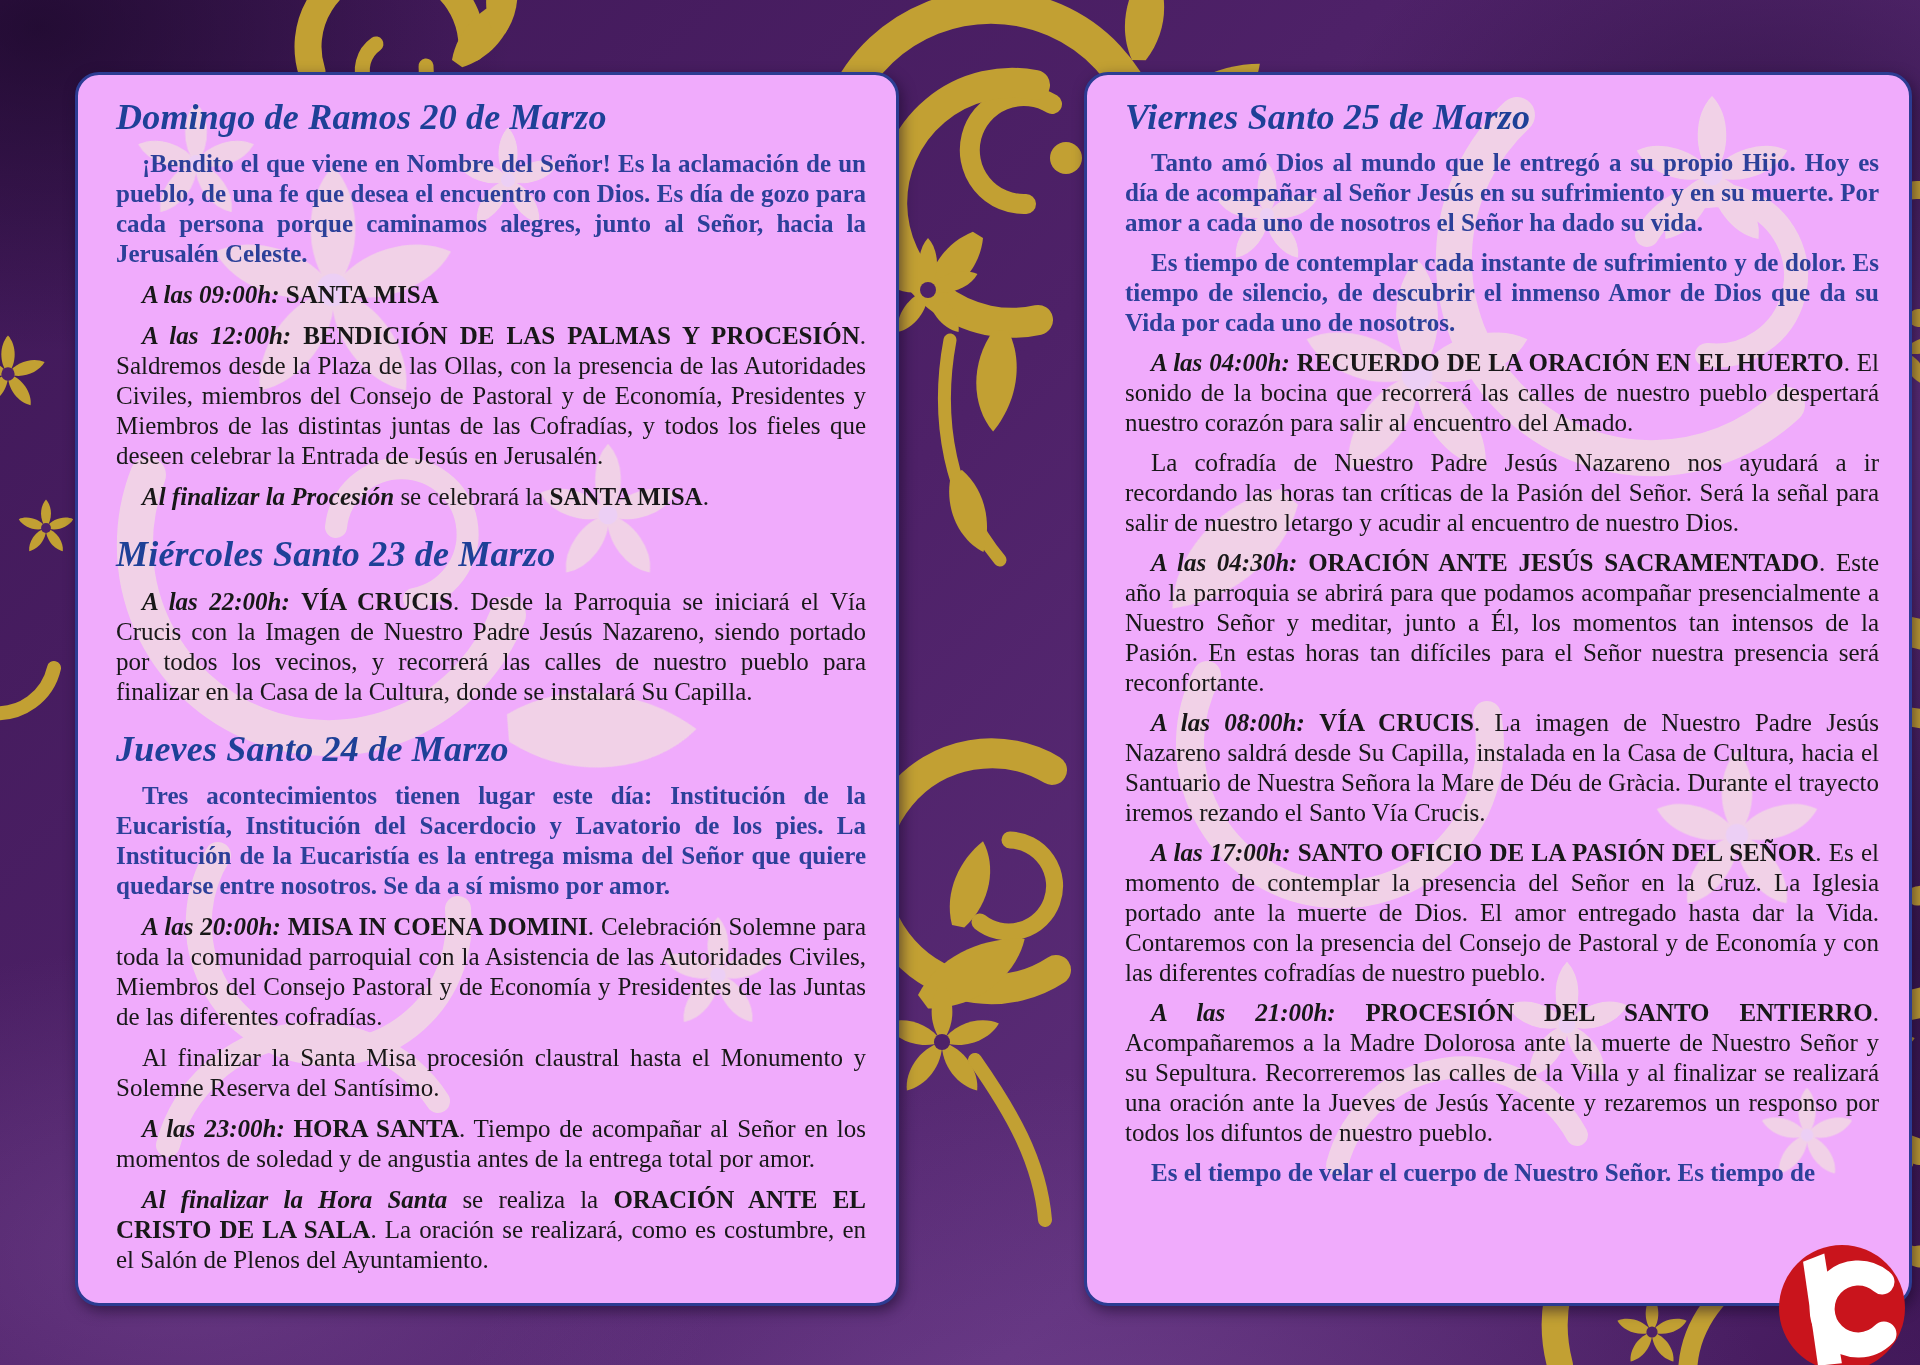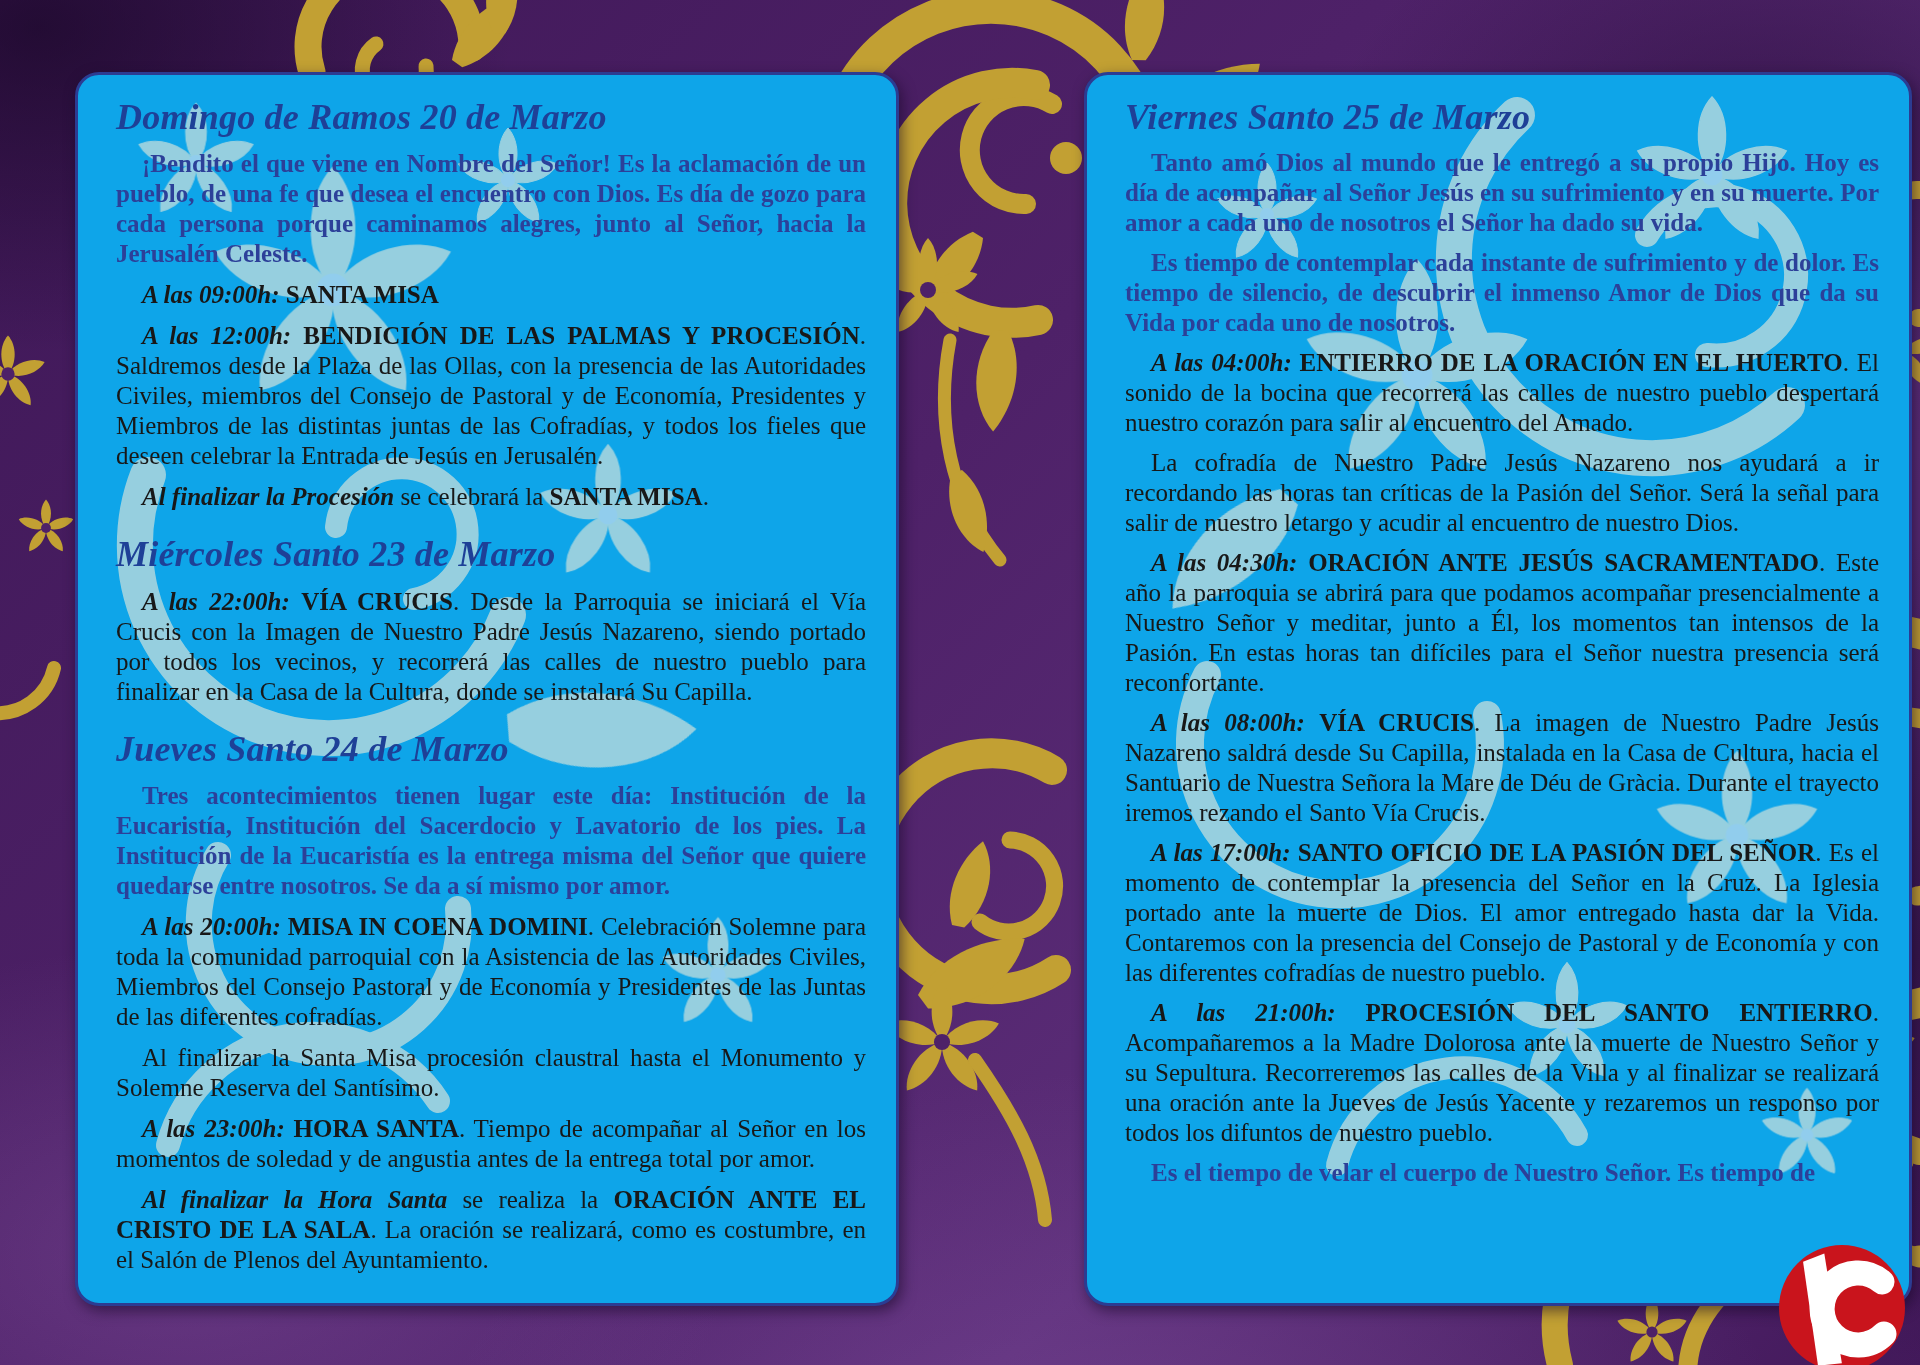--- a/index.html
+++ b/index.html
@@ -9,21 +9,21 @@
     background:
       radial-gradient(820px 560px at 2% 2%, rgba(18,4,30,.62), transparent 58%),
       radial-gradient(700px 430px at 92% 10%, rgba(28,7,44,.48), transparent 62%),
       radial-gradient(900px 520px at 10% 92%, rgba(146,96,176,.34), transparent 60%),
       radial-gradient(1100px 650px at 58% 108%, rgba(150,100,180,.30), transparent 62%),
       radial-gradient(600px 700px at 100% 70%, rgba(24,6,38,.40), transparent 60%),
       linear-gradient(135deg,#3f1857 0%,#4e2168 42%,#5b2d78 72%,#43195b 100%);
   }
   .ornaments{position:absolute;left:0;top:0;z-index:0}
   .panel{
-    position:absolute;top:72px;height:1228px;background:#0ea5e9;
+    position:absolute;top:72px;height:1228px;background:#f0abfc;
     border:3px solid #2c3c92;border-radius:24px;overflow:hidden;
     box-shadow:3px 5px 14px rgba(20,5,35,.55);z-index:1;
   }
   .panel.left{left:75px;width:818px}
   .panel.right{left:1084px;width:822px}
   .wm{position:absolute;left:0;top:0;z-index:0;pointer-events:none}
   .content{position:relative;z-index:1;padding:16px 30px 0 38px}
   h2{font-style:italic;font-weight:700;font-size:36px;line-height:1.15;
      color:#1e4097;margin:22px 0 4px;letter-spacing:.2px}
   .content h2:first-child{margin-top:6px}
@@ -196,21 +196,21 @@
           <use href="#flower"></use>
           <circle r="7" fill="#eae8f1" stroke="none"></circle>
         </g>
       <path d="M250,1090 a130,130 0 0 1 240,-30" fill="none" stroke-width="22" stroke-linecap="round"></path>
     </g>
   </svg>
   <div class="content">
     <h2>Viernes Santo 25 de Marzo</h2>
     <p class="intro">Tanto amó Dios al mundo que le entregó a su propio Hijo. Hoy es día de acompañar al Señor Jesús en su sufrimiento y en su muerte. Por amor a cada uno de nosotros el Señor ha dado su vida.</p>
     <p class="intro">Es tiempo de contemplar cada instante de sufrimiento y de dolor. Es tiempo de silencio, de descubrir el inmenso Amor de Dios que da su Vida por cada uno de nosotros.</p>
-    <p><span class="lead">A las 04:00h:</span><span> </span><span class="caps">ENTIERRO DE LA ORACIÓN EN EL HUERTO</span><span>. El sonido de la bocina que recorrerá las calles de nuestro pueblo despertará nuestro corazón para salir al encuentro del Amado.</span></p>
+    <p><span class="lead">A las 04:00h:</span><span> </span><span class="caps">RECUERDO DE LA ORACIÓN EN EL HUERTO</span><span>. El sonido de la bocina que recorrerá las calles de nuestro pueblo despertará nuestro corazón para salir al encuentro del Amado.</span></p>
     <p>La cofradía de Nuestro Padre Jesús Nazareno nos ayudará a ir recordando las horas tan críticas de la Pasión del Señor. Será la señal para salir de nuestro letargo y acudir al encuentro de nuestro Dios.</p>
     <p><span class="lead">A las 04:30h:</span><span> </span><span class="caps">ORACIÓN ANTE JESÚS SACRAMENTADO</span><span>. Este año la parroquia se abrirá para que podamos acompañar presencialmente a Nuestro Señor y meditar, junto a Él, los momentos tan intensos de la Pasión. En estas horas tan difíciles para el Señor nuestra presencia será reconfortante.</span></p>
     <p><span class="lead">A las 08:00h:</span><span> </span><span class="caps">VÍA CRUCIS</span><span>. La imagen de Nuestro Padre Jesús Nazareno saldrá desde Su Capilla, instalada en la Casa de Cultura, hacia el Santuario de Nuestra Señora la Mare de Déu de Gràcia. Durante el trayecto iremos rezando el Santo Vía Crucis.</span></p>
     <p><span class="lead">A las 17:00h:</span><span> </span><span class="caps">SANTO OFICIO DE LA PASIÓN DEL SEÑOR</span><span>. Es el momento de contemplar la presencia del Señor en la Cruz. La Iglesia portado ante la muerte de Dios. El amor entregado hasta dar la Vida. Contaremos con la presencia del Consejo de Pastoral y de Economía y con las diferentes cofradías de nuestro pueblo.</span></p>
     <p><span class="lead">A las 21:00h:</span><span> </span><span class="caps">PROCESIÓN DEL SANTO ENTIERRO</span><span>. Acompañaremos a la Madre Dolorosa ante la muerte de Nuestro Señor y su Sepultura. Recorreremos las calles de la Villa y al finalizar se realizará una oración ante la Jueves de Jesús Yacente y rezaremos un responso por todos los difuntos de nuestro pueblo.</span></p>
 
     <p class="intro">Es el tiempo de velar el cuerpo de Nuestro Señor. Es tiempo de</p>
   </div>
 </div>
 

